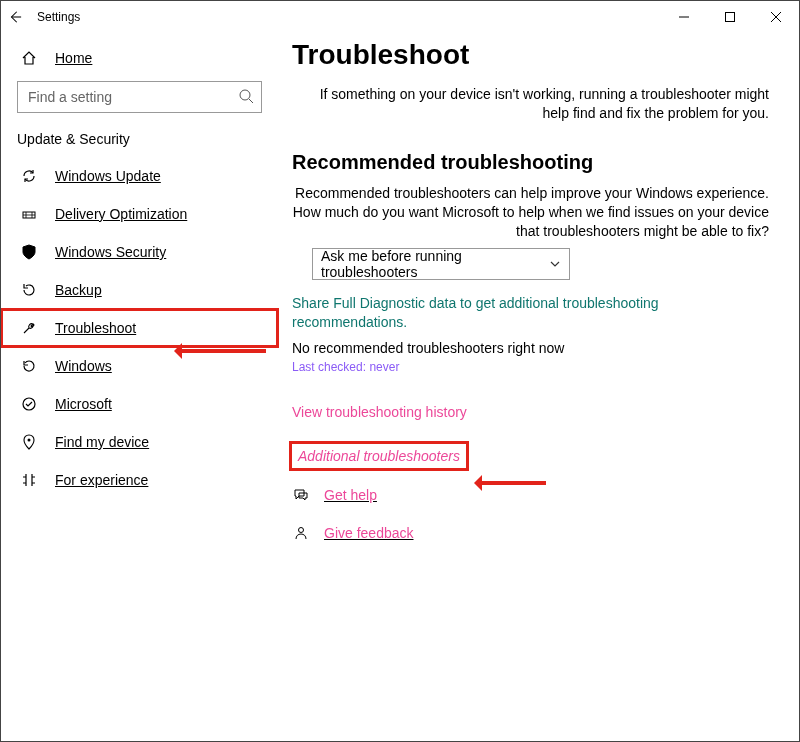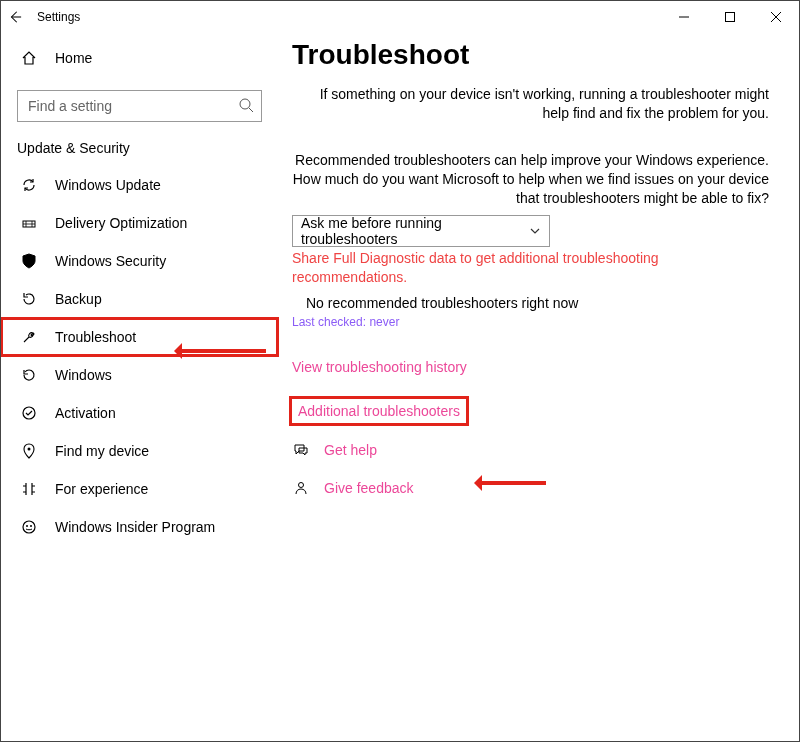--- a/index.html
+++ b/index.html
@@ -42,30 +42,31 @@
     width: 277px;
     padding-top: 6px;
   }
   .home-row, .side-item {
     height: 38px;
     display:flex;
     align-items:center;
     padding-left: 18px;
     cursor:pointer;
     font-size:14px;
+    text-decoration:underline;
   }
   .home-row .icon, .side-item .icon {
     width: 20px;
     height: 20px;
     margin-right: 16px;
     display:flex;align-items:center;justify-content:center;
     color:#000;
   }
   .search-wrap {
-    margin: 13px 16px 10px 16px;
+    margin: 4px 16px 10px 16px;
     position:relative;
   }
   .search-input {
     width:100%;
     height: 32px;
     border:1px solid #999;
     background:#fff;
     padding: 0 30px 0 10px;
     font-size:14px;
     font-family:inherit;
@@ -110,45 +111,48 @@
   .combo {
     border:1px solid #999;
     height:32px;
     width:258px;
     display:flex;align-items:center;
     padding: 0 8px;
     justify-content:space-between;
     cursor:pointer;
     font-size:14px;
     margin-top:8px;
+    margin-left:20px;
   }
   .warn {
-    color:#ef4444;
-    margin-top:2px;
+    color:#0f766e;
+    margin-top:14px;
     font-size:14px;
     line-height:1.35;
   }
-  .plain { margin-top:8px; font-size:14px;margin-left:14px; }
+  .plain { margin-top:8px; font-size:14px; }
   .small { font-size:12px; margin-top:4px; color:#8b5cf6; }
   .link {
     color:#ec4899;
     cursor:pointer;
     font-size:14px;
   }
   .link-block { margin-top:30px; }
   .link-boxed {
     display:inline-block;
     margin-top:24px;
     padding:4px 6px;
     outline:3px solid #e2231a;
+    font-style:italic;
   }
   .help-row {
     display:flex;align-items:center;
     margin-top:18px;
     gap:14px;
+    text-decoration:underline;
   }
   .help-row .icon {
     width:18px;height:18px;
     display:flex;align-items:center;justify-content:center;
   }
   
   .arrow {
     position:absolute;
     height:4px;
     background:#e2231a;
@@ -268,58 +272,48 @@
         </span>
       <span>Windows</span>
     </div>
     <div class="side-item">
       <span class="icon">
           <svg width="16" height="16" viewBox="0 0 16 16">
             <circle cx="8" cy="8" r="6" stroke="#000" fill="none" stroke-width="1.2"></circle>
             <path d="M5 8l2 2 4-4" stroke="#000" fill="none" stroke-width="1.2"></path>
           </svg>
         </span>
-      <span>Activation</span>
+      <span>Microsoft</span>
     </div>
     <div class="side-item">
       <span class="icon">
           <svg width="16" height="16" viewBox="0 0 16 16">
             <path d="M8 1C5 1 3 3 3 6c0 4 5 9 5 9s5-5 5-9c0-3-2-5-5-5z" stroke="#000" fill="none" stroke-width="1.1"></path>
             <circle cx="8" cy="6" r="1.5" fill="#000"></circle>
           </svg>
         </span>
       <span>Find my device</span>
     </div>
     <div class="side-item">
       <span class="icon">
           <svg width="16" height="16" viewBox="0 0 16 16">
             <path d="M5 2v12M11 2v12M2 5h3M2 11h3M11 5h3M11 11h3" stroke="#000" stroke-width="1.2"></path>
           </svg>
         </span>
       <span>For experience</span>
-    </div>
-    <div class="side-item">
-      <span class="icon">
-          <svg width="16" height="16" viewBox="0 0 16 16">
-            <circle cx="8" cy="8" r="6" stroke="#000" fill="none" stroke-width="1.2"></circle>
-            <circle cx="6" cy="7" r="1" fill="#000"></circle>
-            <circle cx="10" cy="7" r="1" fill="#000"></circle>
-            <path d="M5 10c1 1 5 1 6 0" stroke="#000" fill="none"></path>
-          </svg>
-        </span>
-      <span>Windows Insider Program</span>
     </div>
 
     <div class="arrow" style="left:175px; top:316px; width:90px;"></div>
   </div>
 
   <div class="main" style="position:relative;">
     <h1 class="page-title">Troubleshoot</h1>
     <p class="desc">If something on your device isn't working, running a troubleshooter might help find and fix the problem for you.</p>
 
+    <h2 class="section-title">Recommended troubleshooting</h2>
     <p class="desc" style="margin-bottom:0">Recommended troubleshooters can help improve your Windows experience. How much do you want Microsoft to help when we find issues on your device that troubleshooters might be able to fix?</p>
 
     <div class="combo">
       <span>Ask me before running troubleshooters</span>
       <span>
         <svg width="12" height="12" viewBox="0 0 12 12">
             <path d="M2 4l4 4 4-4" stroke="#333" fill="none" stroke-width="1.2"></path>
           </svg>
       </span>
     </div>

